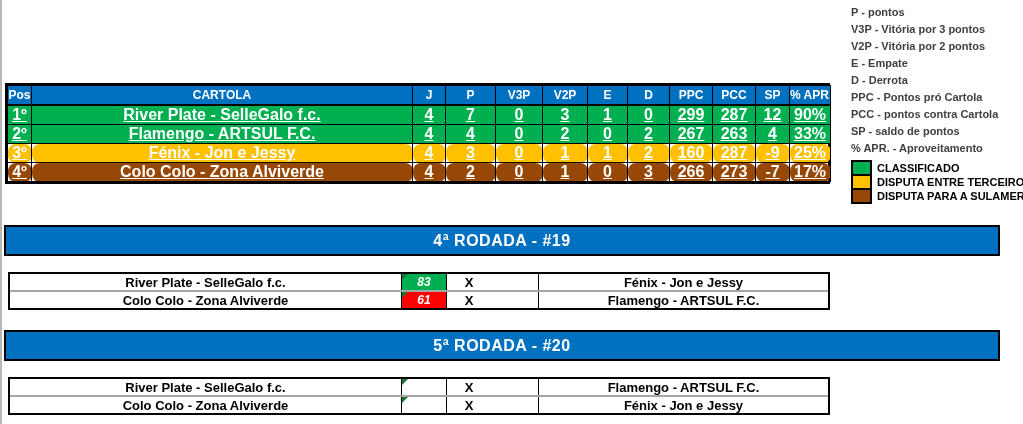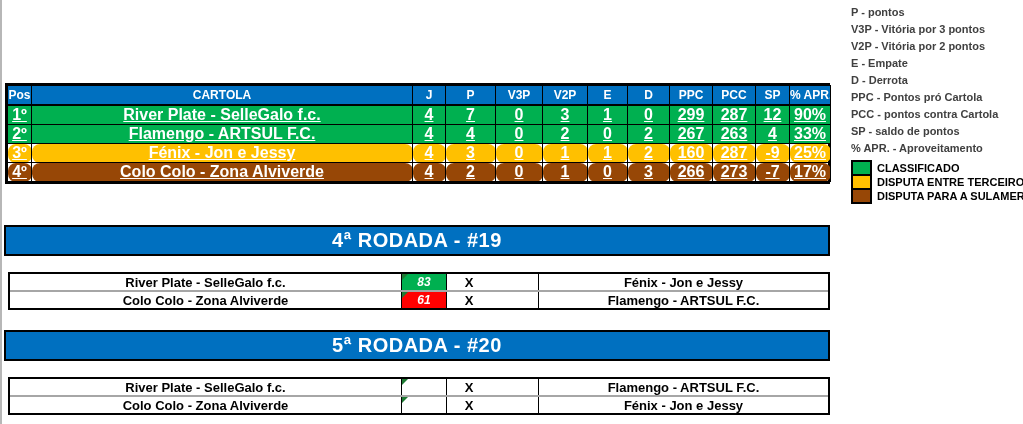--- a/index.html
+++ b/index.html
@@ -16,22 +16,22 @@
   table.standings{width:100%;border-collapse:collapse;table-layout:fixed;}
   table.standings th,table.standings td{border:1px solid #000;padding:0;margin:16px;
         text-align:center;font-weight:bold;color:#fff;overflow:hidden;white-space:nowrap;}
   table.standings th{height:18px;font-size:12px;background:var(--blue);border-bottom:2px solid #000;}
   table.standings td{height:17px;font-size:16px;text-decoration:underline;}
   tr.classificado td{background:var(--green);}
   tr.disputa-terceiros td{background:var(--gold);border-radius:8px;}
   tr.disputa-sulamericana td{background:var(--brown);border-radius:8px;}
 
   
-  .round-banner{position:absolute;left:4px;width:826px;height:31px;box-sizing:border-box;
-                border:2px solid #000;background:var(--blue);color:#fff;font-size:20px;
+  .round-banner{position:absolute;left:4px;width:996px;height:31px;box-sizing:border-box;
+                border:2px solid #000;background:var(--blue);color:#fff;font-size:16px;
                 font-weight:bold;display:flex;align-items:center;justify-content:center;
                 letter-spacing:.5px;}
   .banner-1{top:225px;} .banner-2{top:330px;}
 
   
   .match-table{position:absolute;left:8px;width:822px;box-sizing:border-box;
                border:2px solid #000;background:#fff;}
   .mt-1{top:272px;} .mt-2{top:377px;}
   .match-row{display:flex;height:16px;}
   .match-row + .match-row{border-top:2px solid #a6a6a6;}

